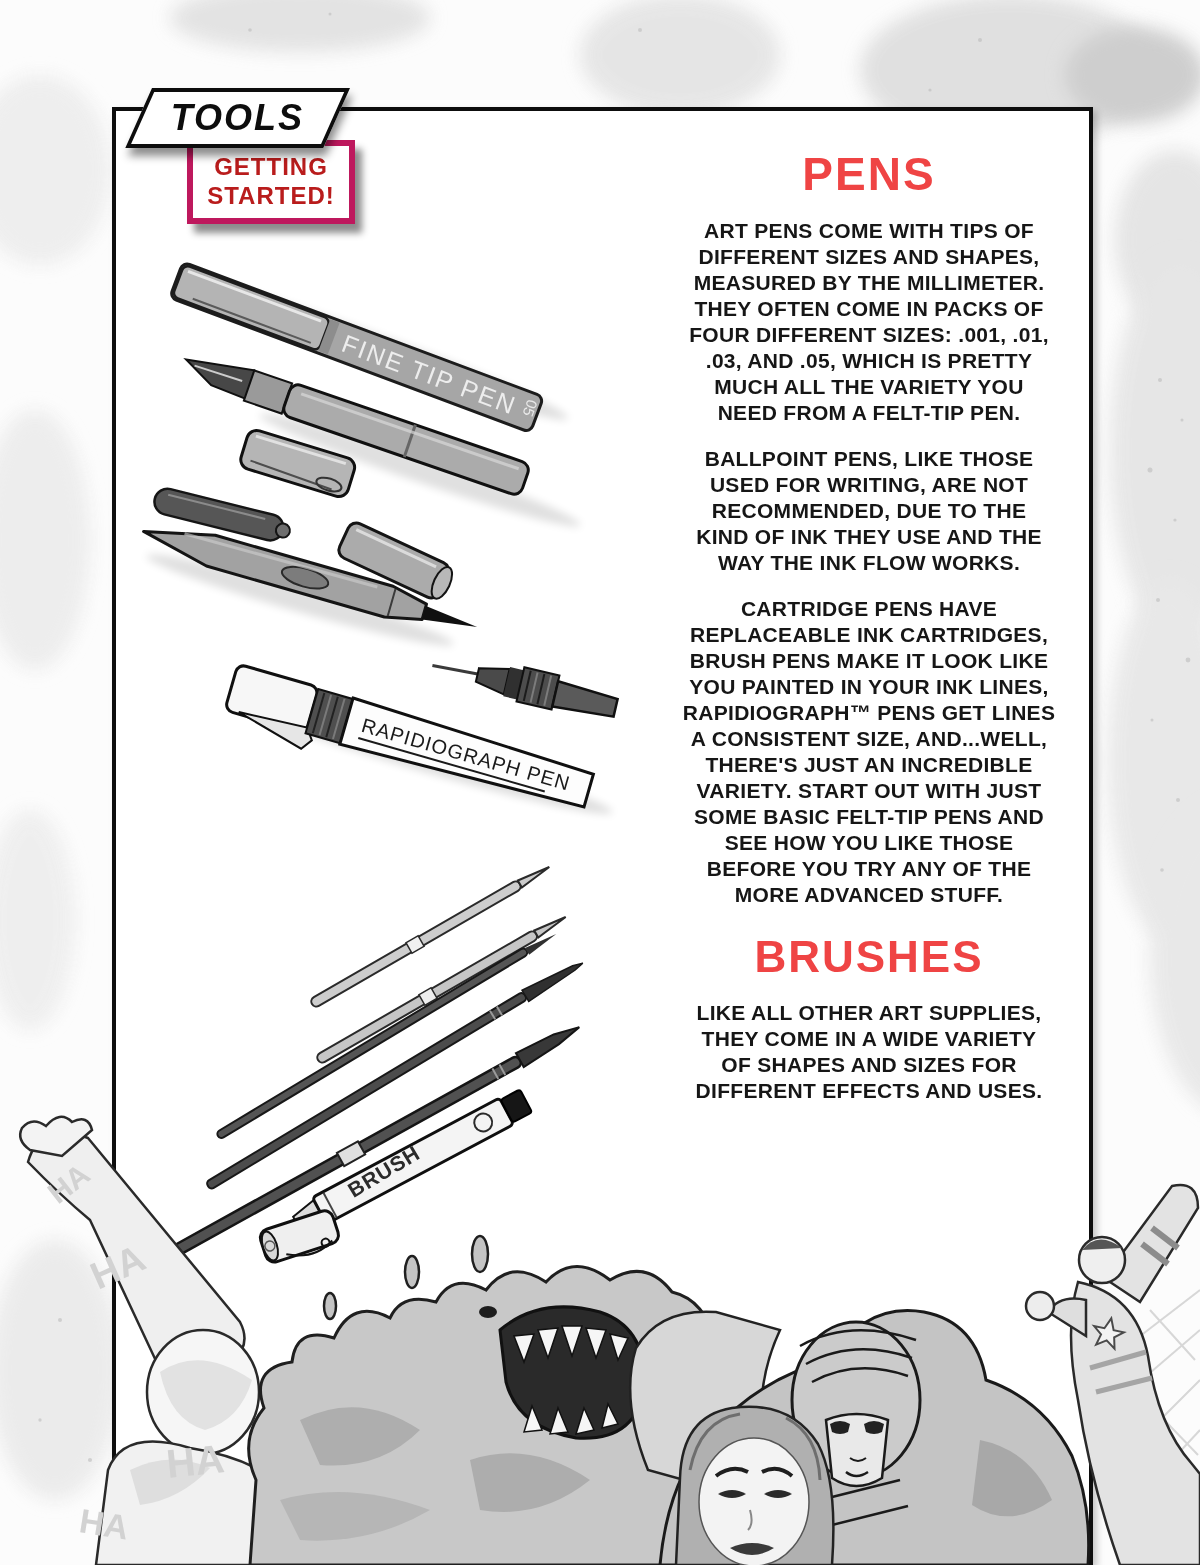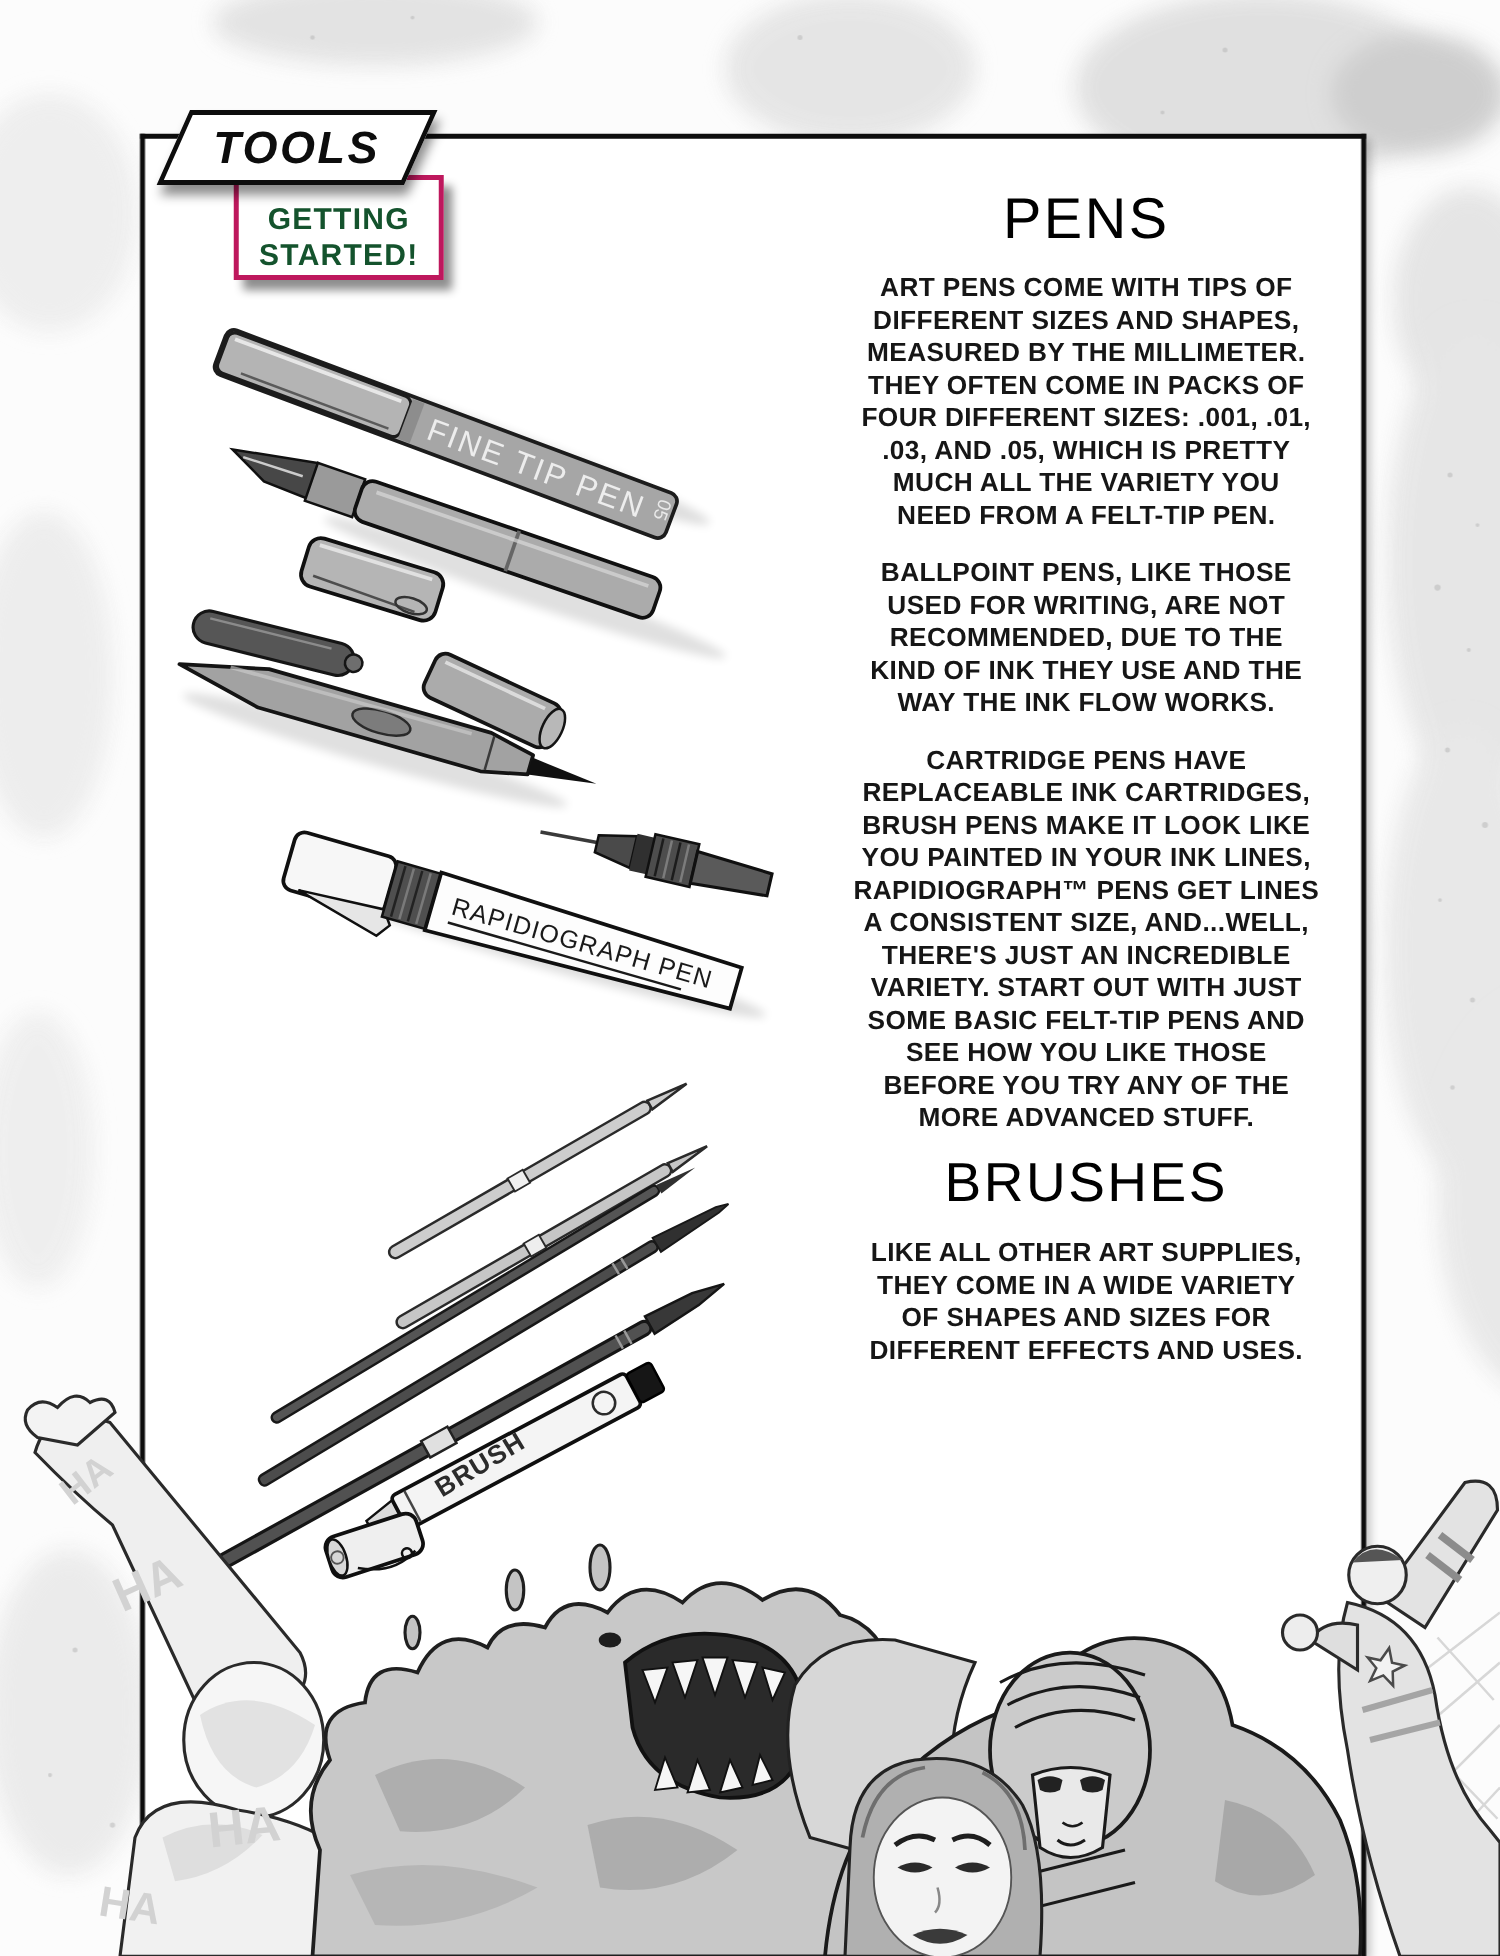--- a/index.html
+++ b/index.html
@@ -22,36 +22,36 @@
     transform:skewX(-24deg);transform-origin:top left;
     box-shadow:6px 8px 8px rgba(0,0,0,.45);
     display:flex;align-items:center;justify-content:center;
   }
   #tools-banner .inner{
     transform:skewX(24deg);font-style:italic;font-weight:bold;
     font-size:36px;letter-spacing:2px;color:#0d0d0d;
   }
   #getting-box{
     position:absolute;left:187px;top:140px;width:168px;height:84px;z-index:6;
-    background:#ffffff;border:4px solid #be185d;box-sizing:border-box;
+    background:#ffffff;border:6px solid #be185d;box-sizing:border-box;
     box-shadow:7px 9px 7px rgba(0,0,0,.45);
-    display:flex;align-items:flex-end;justify-content:center;text-align:center;
-    font-weight:bold;font-size:24px;line-height:1.2;color:#14532d;
+    display:flex;align-items:center;justify-content:center;text-align:center;
+    font-weight:bold;font-size:24px;line-height:1.2;color:#b91c1c;
     letter-spacing:1px;white-space:pre-line;
   }
   
   #text-col{
     position:absolute;left:634px;top:150px;width:470px;z-index:5;
     text-align:center;color:#161616;
   }
   #text-col h2{
-    margin:0;font-size:46px;line-height:1.05;font-weight:normal;
-    letter-spacing:2px;color:#000000;
-  }
-  #text-col h2.brushes{margin-top:16px;font-size:44px;}
+    margin:0;font-size:46px;line-height:1.05;font-weight:bold;
+    letter-spacing:2px;color:#ef4444;
+  }
+  #text-col h2.brushes{margin-top:26px;font-size:44px;}
   #text-col p{
     margin:20px 0 0 0;font-size:21px;line-height:26px;font-weight:bold;
     letter-spacing:.3px;white-space:pre-line;
   }
 </style>
 </head>
 <body>
 
 <svg id="grunge-svg" width="1200" height="1565" viewBox="0 0 1200 1565">
   <defs>

